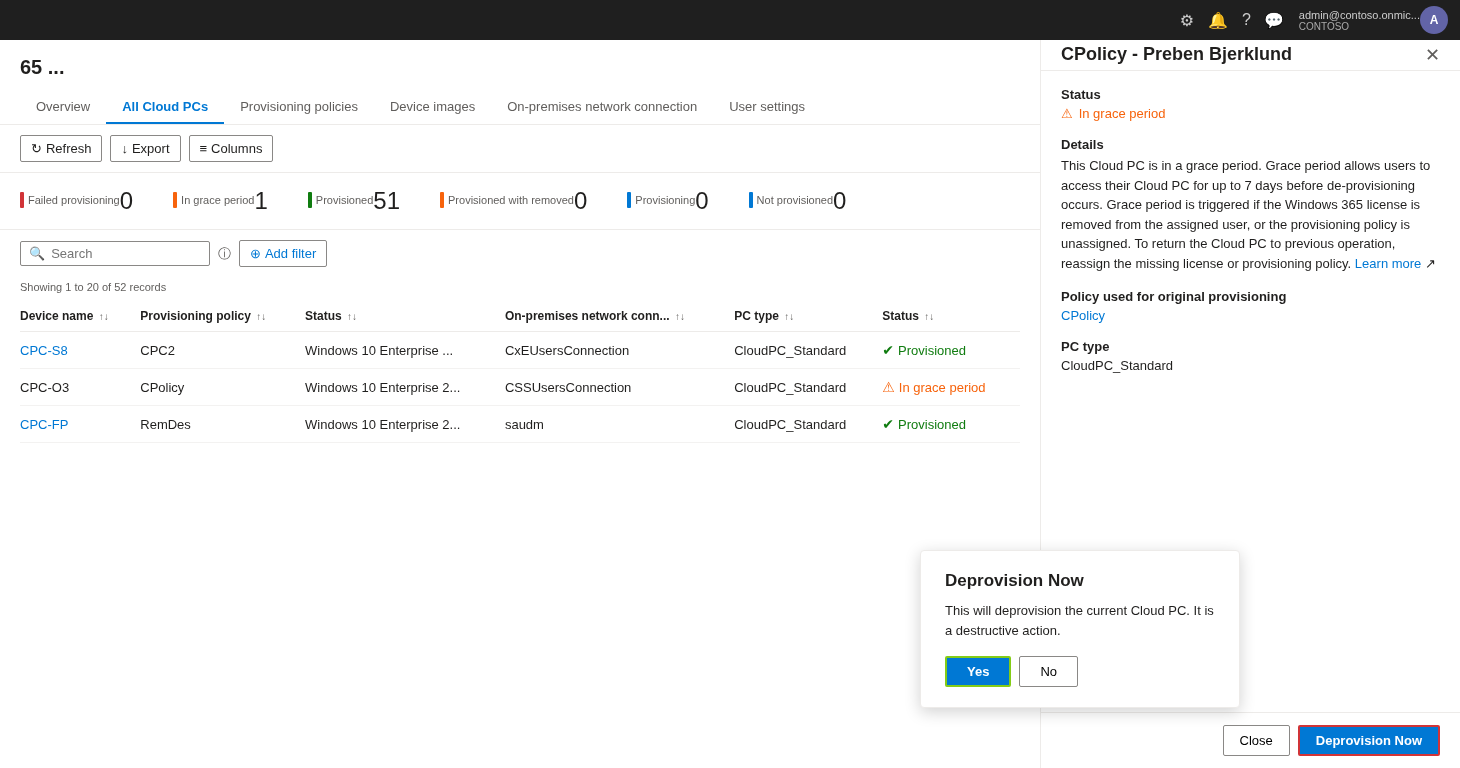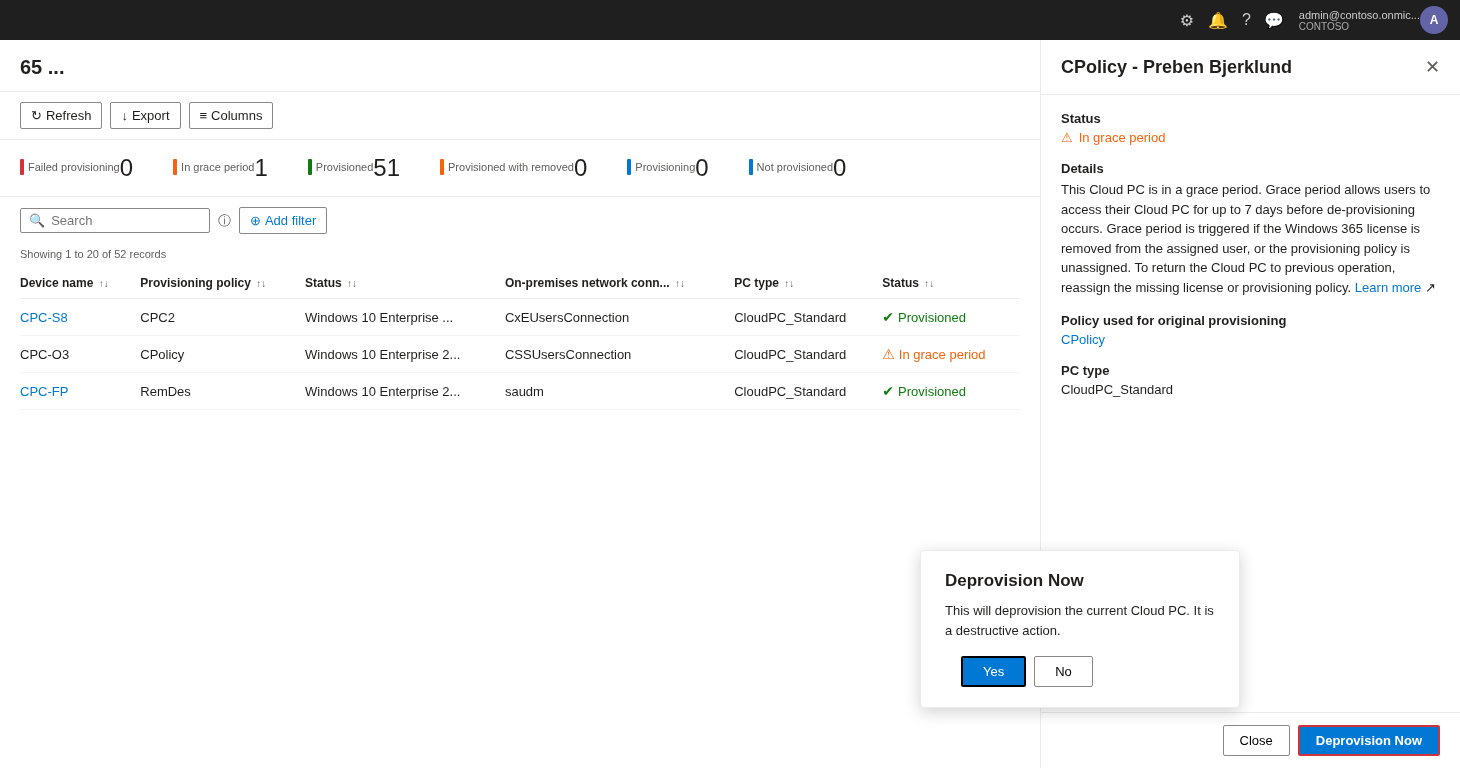--- a/index.html
+++ b/index.html
@@ -75,23 +75,23 @@
     .right-panel {
       width: 420px;
       background: #fff;
       border-left: 1px solid #edebe9;
       display: flex;
       flex-direction: column;
       overflow-y: auto;
     }
     .panel-header {
       display: flex;
-      align-items: flex-end;
+      align-items: flex-start;
       justify-content: space-between;
-      padding: 16px 20px;
+      padding: 4px 20px;
       border-bottom: 1px solid #edebe9;
     }
     .panel-title { font-size: 18px; font-weight: 600; color: #201f1e; }
     .panel-close { cursor: pointer; color: #605e5c; font-size: 18px; }
     .panel-body { padding: 16px 20px; flex: 1; }
     .panel-section { margin-bottom: 16px; }
     .panel-section-title { font-size: 13px; font-weight: 700; color: #201f1e; margin-bottom: 4px; }
     .panel-section-value { font-size: 13px; color: #201f1e; }
     .panel-section-desc { font-size: 13px; color: #201f1e; line-height: 1.5; }
     .panel-link { color: #0078d4; cursor: pointer; text-decoration: none; }
@@ -124,21 +124,21 @@
       border: 1px solid #edebe9;
       box-shadow: 0 4px 16px rgba(0,0,0,0.18);
       border-radius: 4px;
       padding: 20px 24px;
       width: 320px;
       pointer-events: all;
     }
     .dialog-title { font-size: 17px; font-weight: 700; margin-bottom: 10px; }
     .dialog-desc { font-size: 13px; color: #201f1e; margin-bottom: 16px; line-height: 1.5; }
     .dialog-btns { display: flex; gap: 8px; }
-    .dialog-yes { padding: 6px 20px; background: #0078d4; color: #fff; border: 2px solid #000000; border-radius: 2px; cursor: pointer; font-size: 13px; font-weight: 400; margin-left: 16px; }
+    .dialog-yes { padding: 6px 20px; background: #0078d4; color: #fff; border: 2px solid #84cc16; border-radius: 2px; cursor: pointer; font-size: 13px; font-weight: 700; }
     .dialog-no { padding: 6px 20px; background: #fff; border: 1px solid #8a8886; border-radius: 2px; cursor: pointer; font-size: 13px; }
   </style>
 </head>
 <body>
 
 <div class="top-bar">
   <span class="top-bar-icon">⚙</span>
   <span class="top-bar-icon">🔔</span>
   <span class="top-bar-icon">?</span>
   <span class="top-bar-icon">💬</span>
@@ -150,20 +150,28 @@
     <div class="top-bar-avatar">A</div>
   </div>
 </div>
 
 <div class="main-layout">
 
   <div class="content-area">
 
     <div class="page-header">
       <div class="page-title">65 ...</div>
+      <div class="tabs">
+        <div class="tab">Overview</div>
+        <div class="tab active">All Cloud PCs</div>
+        <div class="tab">Provisioning policies</div>
+        <div class="tab">Device images</div>
+        <div class="tab">On-premises network connection</div>
+        <div class="tab">User settings</div>
+      </div>
     </div>
 
     <div class="toolbar">
       <button class="toolbar-btn">
         <span>↻</span>
         <span>Refresh</span>
       </button>
       <button class="toolbar-btn">
         <span>↓</span>
         <span>Export</span>

